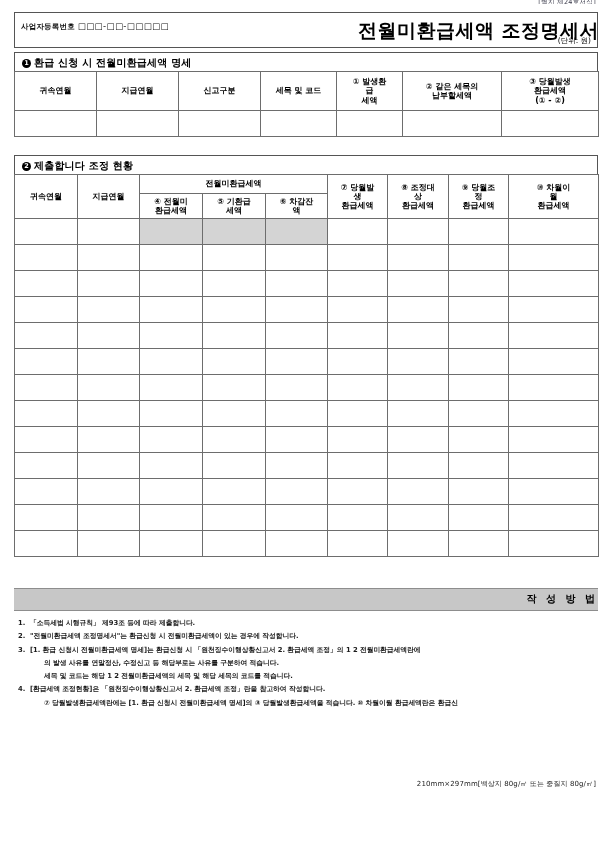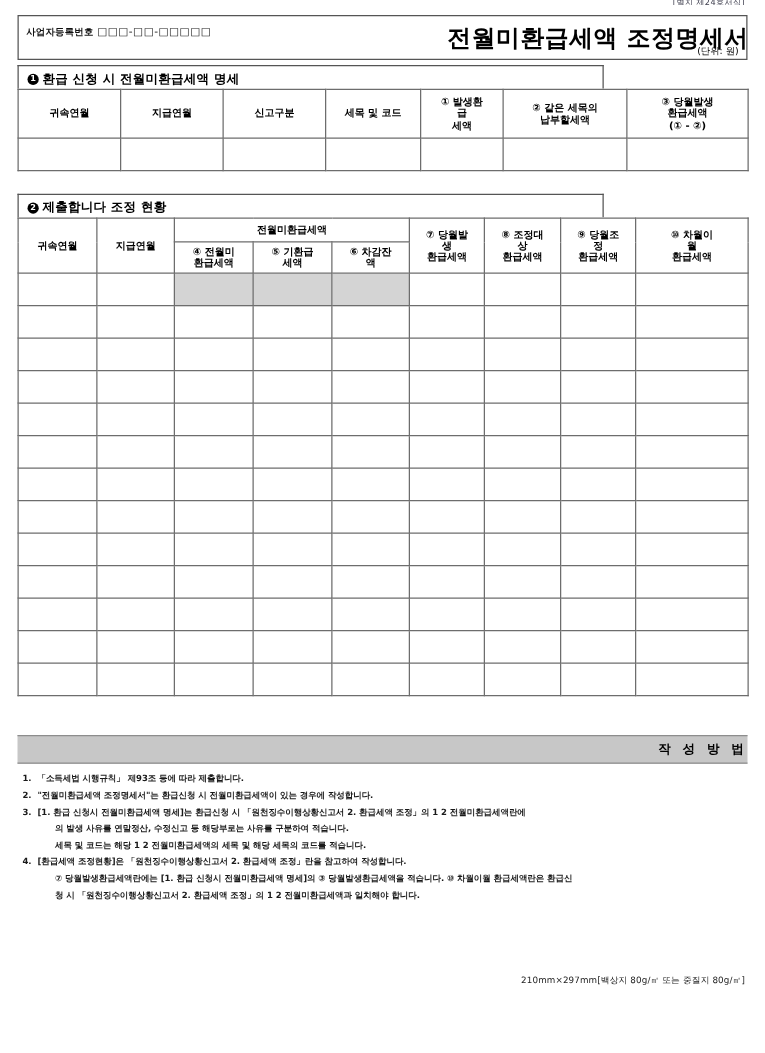--- a/index.html
+++ b/index.html
@@ -78,21 +78,21 @@
     right: 6px;
     bottom: 1px;
     font-size: 7.5px;
     font-weight: normal;
   }
 
   
   .sec {
     position: absolute;
     left: 14px;
-    width: 469px;
+    width: 584px;
     box-sizing: border-box;
     border-left: 1px solid #555;
     border-right: 1px solid #555;
     border-top: 1px solid #555;
     height: 19px;
   }
   .sec-label {
     position: absolute;
     left: 7px;
     top: 3px;
@@ -490,21 +490,20 @@
             <span class="ln">[1. 환급 신청시 전월미환급세액 명세]는 환급신청 시 「원천징수이행상황신고서 2. 환급세액 조정」의 1 2 전월미환급세액란에</span>
             <span class="ln ind">의 발생 사유를 연말정산, 수정신고 등 해당부로는 사유를 구분하여 적습니다.</span>
             <span class="ln ind">세목 및 코드는 해당 1 2 전월미환급세액의 세목 및 해당 세목의 코드를 적습니다.</span>
           </div>
         </div>
         <div class="instr-item">
           <div class="instr-num">4.</div>
           <div class="instr-text">
             <span class="ln">[환급세액 조정현황]은 「원천징수이행상황신고서 2. 환급세액 조정」란을 참고하여 작성합니다.</span>
             <span class="ln ind">⑦ 당월발생환급세액란에는 [1. 환급 신청시 전월미환급세액 명세]의 ③ 당월발생환급세액을 적습니다. ⑩ 차월이월 환급세액란은 환급신</span>
-            <span class="ln ind">청 시 「원천징수이행상황신고서 2. 환급세액 조정」의 1 2 전월미환급세액과 일치해야 합니다.</span>
           </div>
         </div>
       </div>
   </div>
 
   <div class="paper-spec">210mm×297mm[백상지 80g/㎡ 또는 중질지 80g/㎡]</div>
 
 </div>
 
 </body></html>

